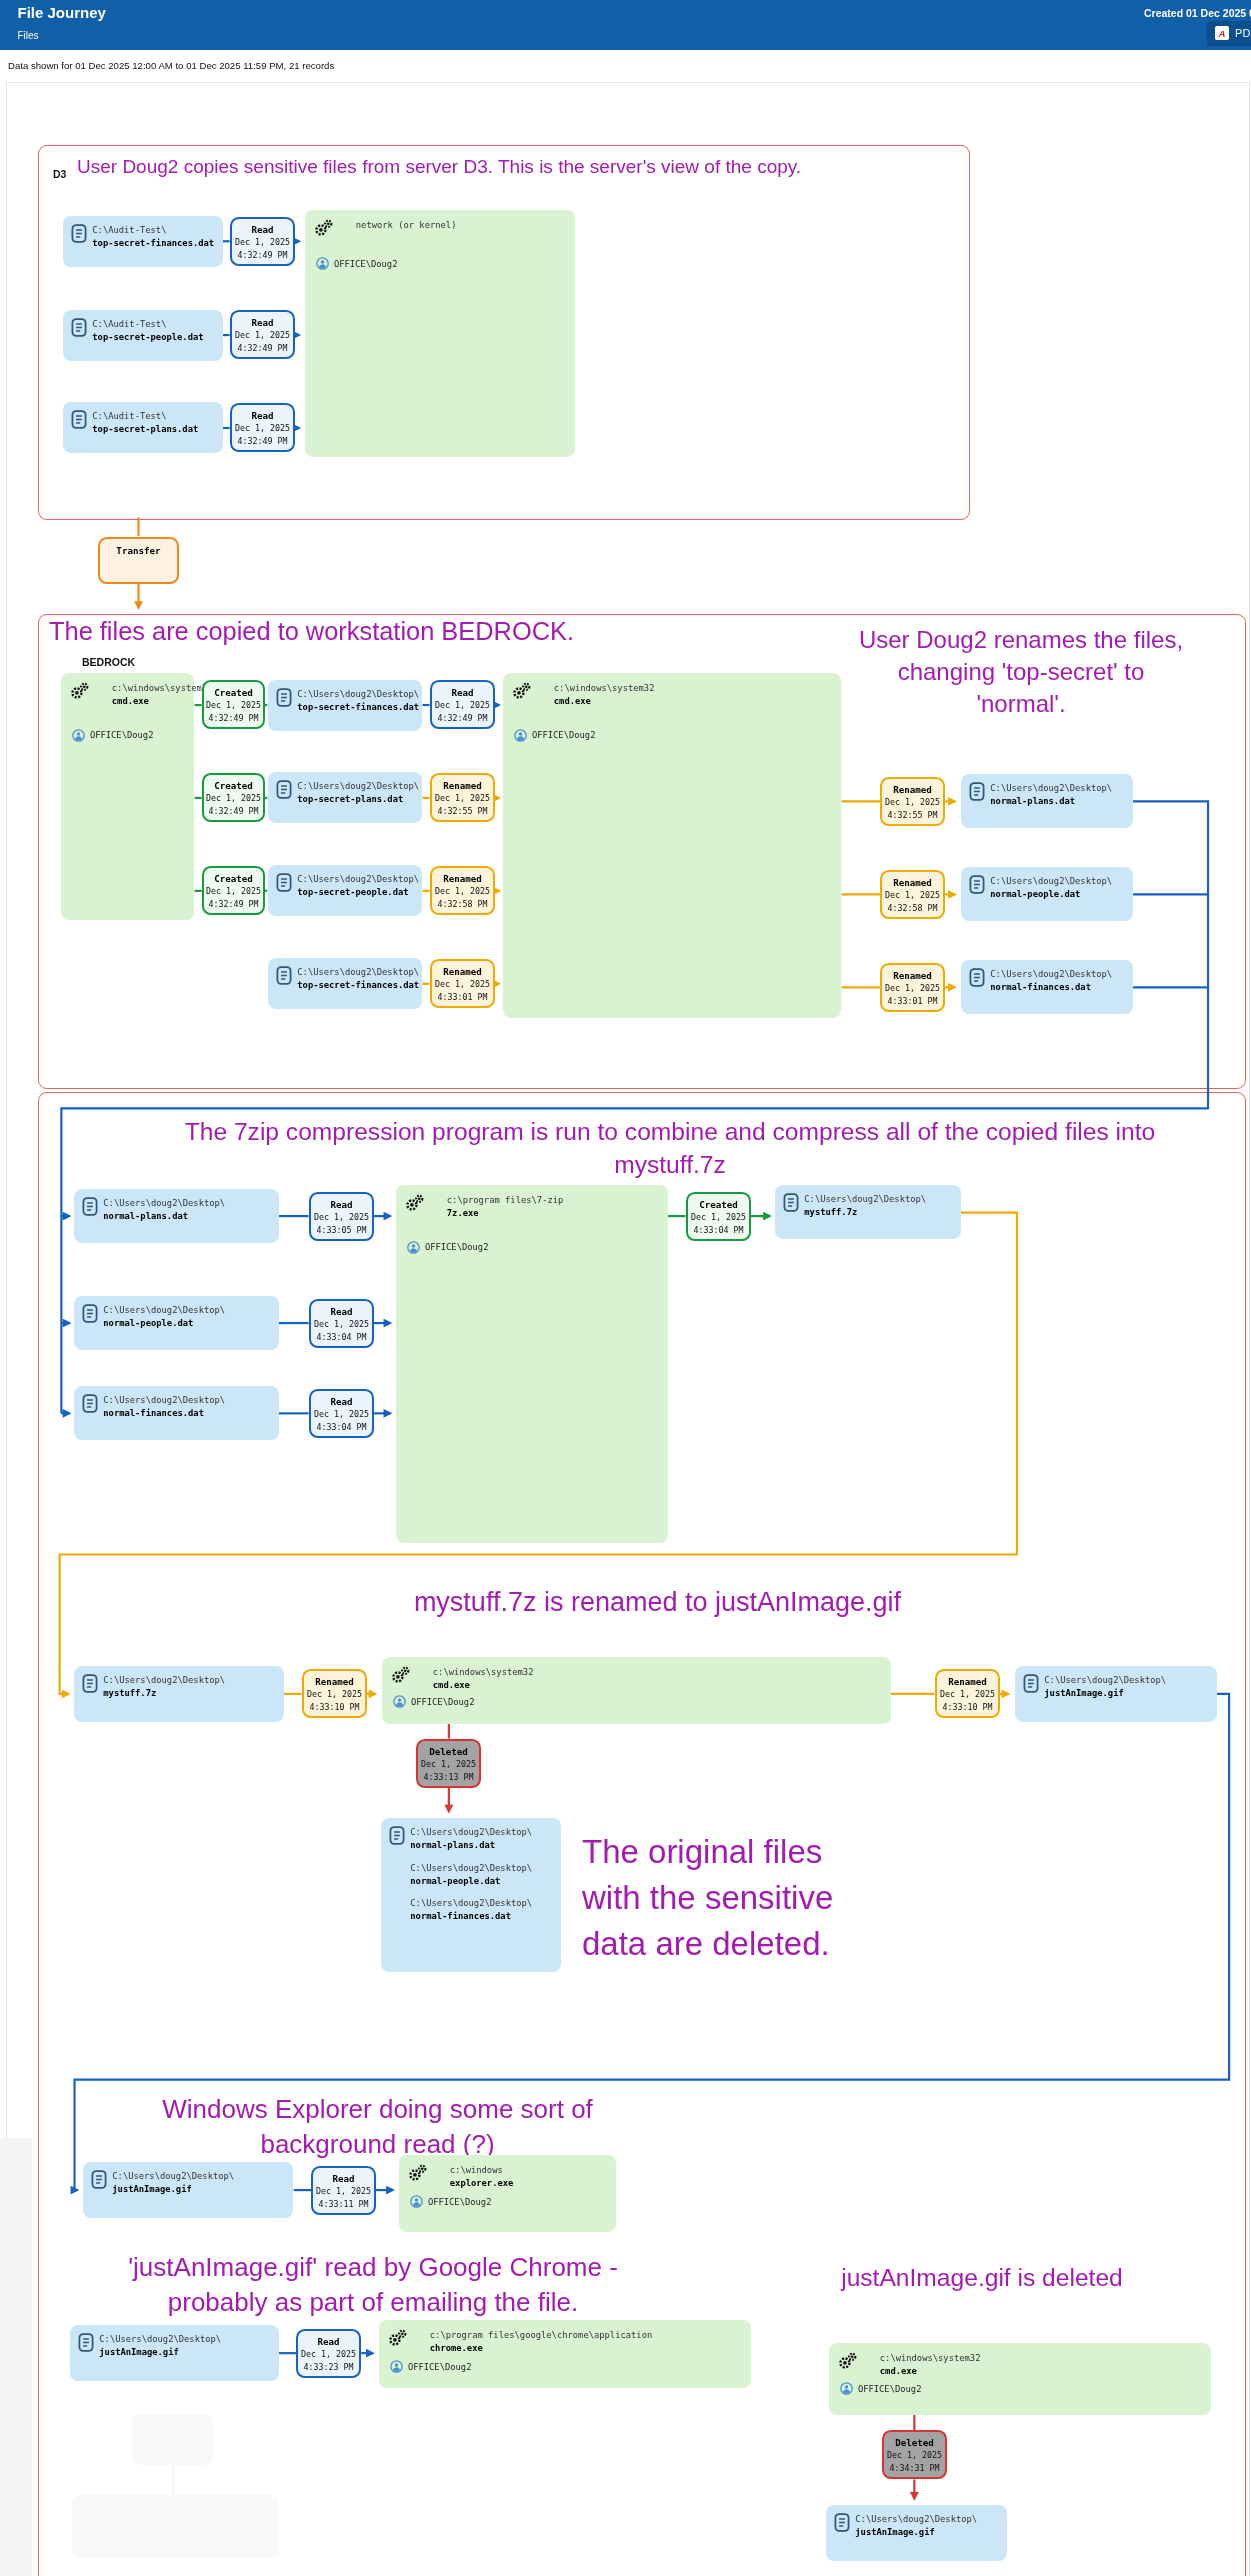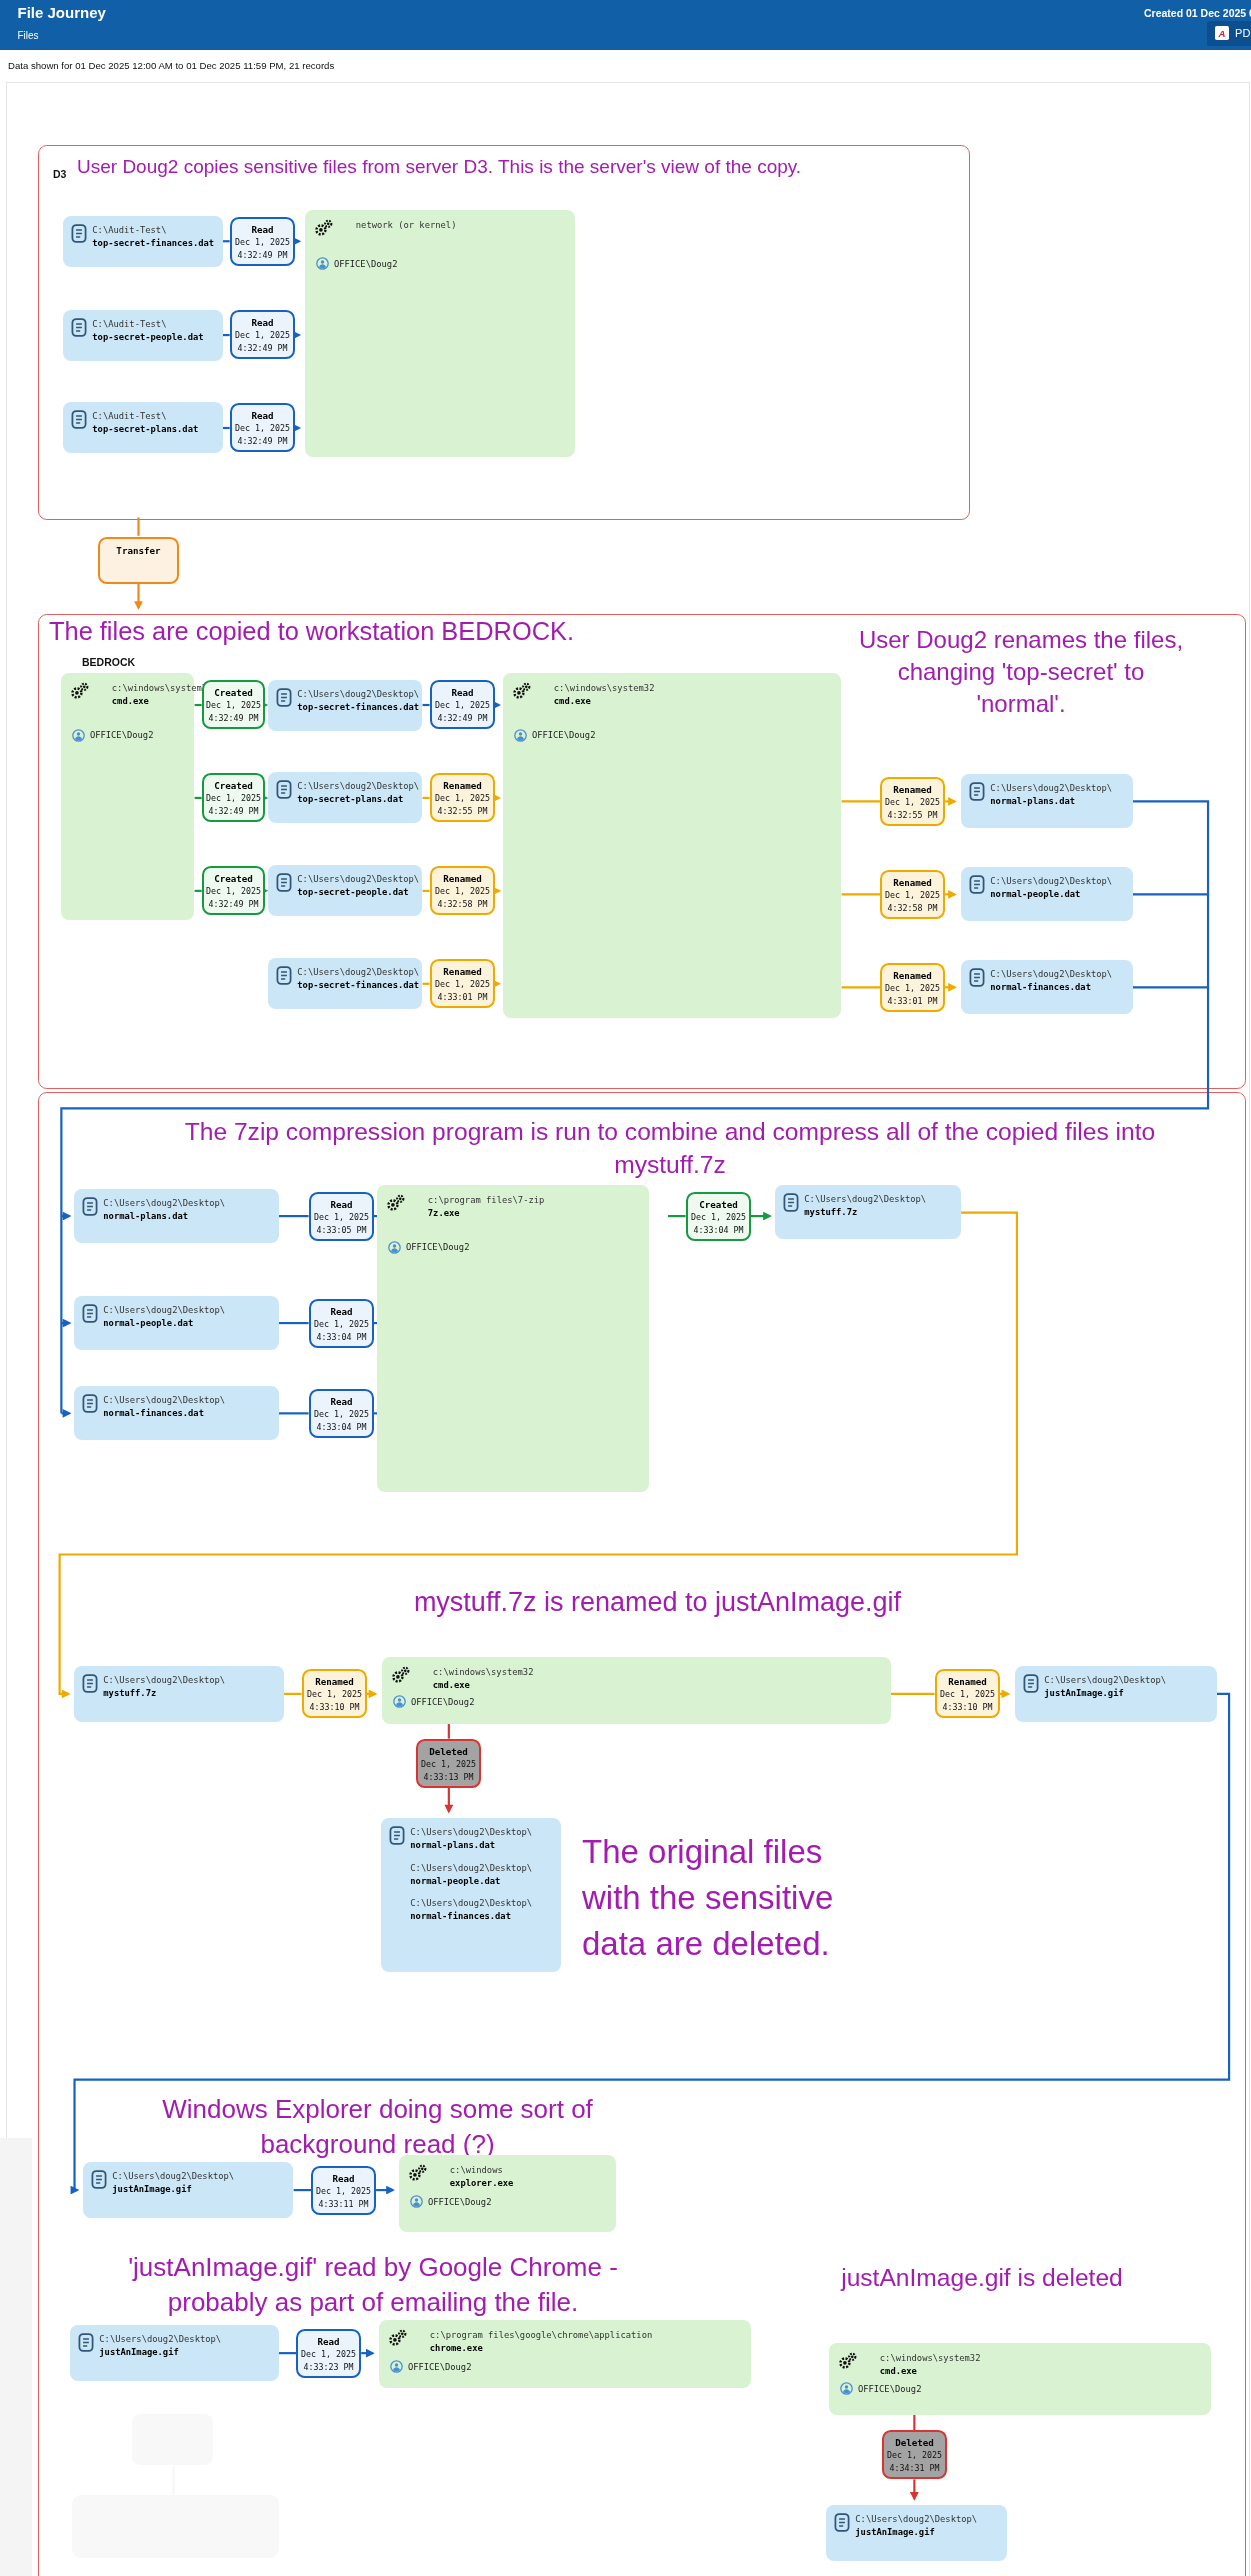--- a/index.html
+++ b/index.html
@@ -468,21 +468,21 @@
   <span class="b-act">Read</span>
   <span class="b-line">Dec 1, 2025</span>
   <span class="b-line">4:33:04 PM</span>
 </div>
 <div class="badge read" style="left:309px;top:1389px">
   <span class="b-act">Read</span>
   <span class="b-line">Dec 1, 2025</span>
   <span class="b-line">4:33:04 PM</span>
 </div>
 
-<div class="pnode tall" style="left:377px;top:1185px;width:272px;height:307px">
+<div class="pnode tall" style="left:396px;top:1185px;width:272px;height:358px">
   <div class="prow">
     <svg class="gico" viewBox="0 0 22 20" width="19" height="17.5">
         <use href="#gear-ico"></use>
       </svg>
     <div class="ftxt">
         <span class="dir">c:\program files\7-zip</span>
         <span class="fnm">7z.exe</span>
       </div>
   </div>
   <div class="urow">

